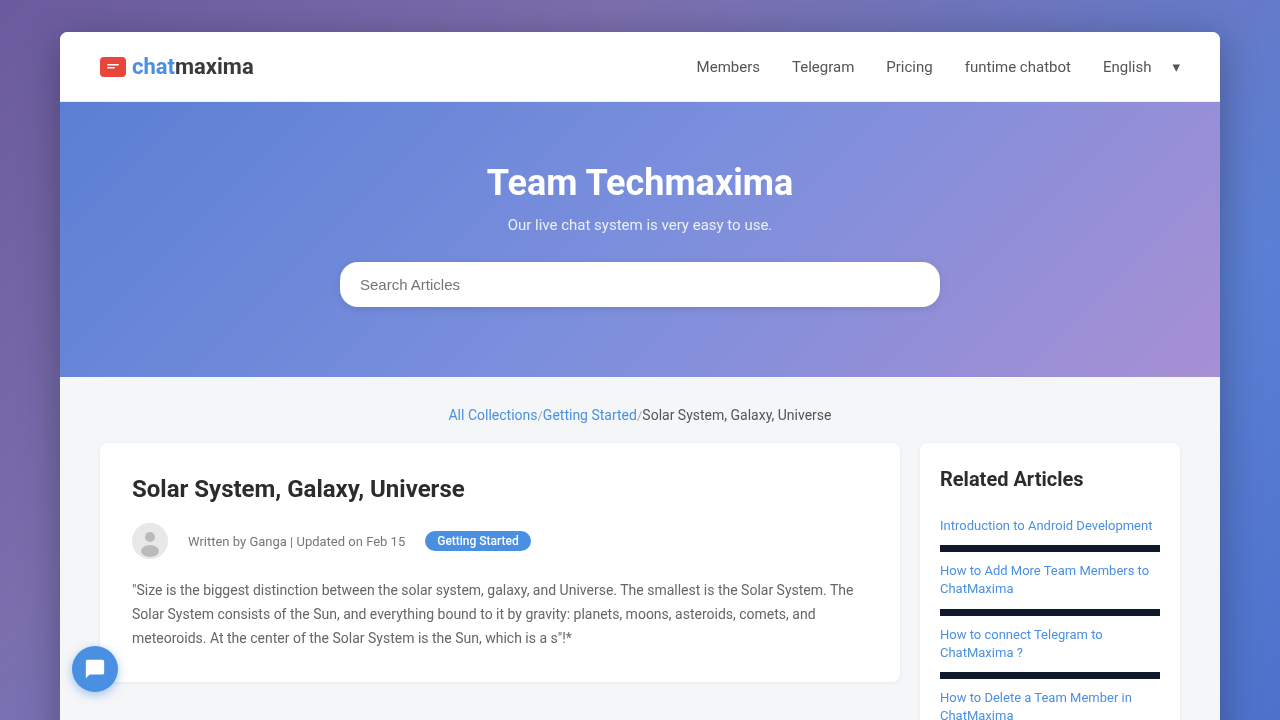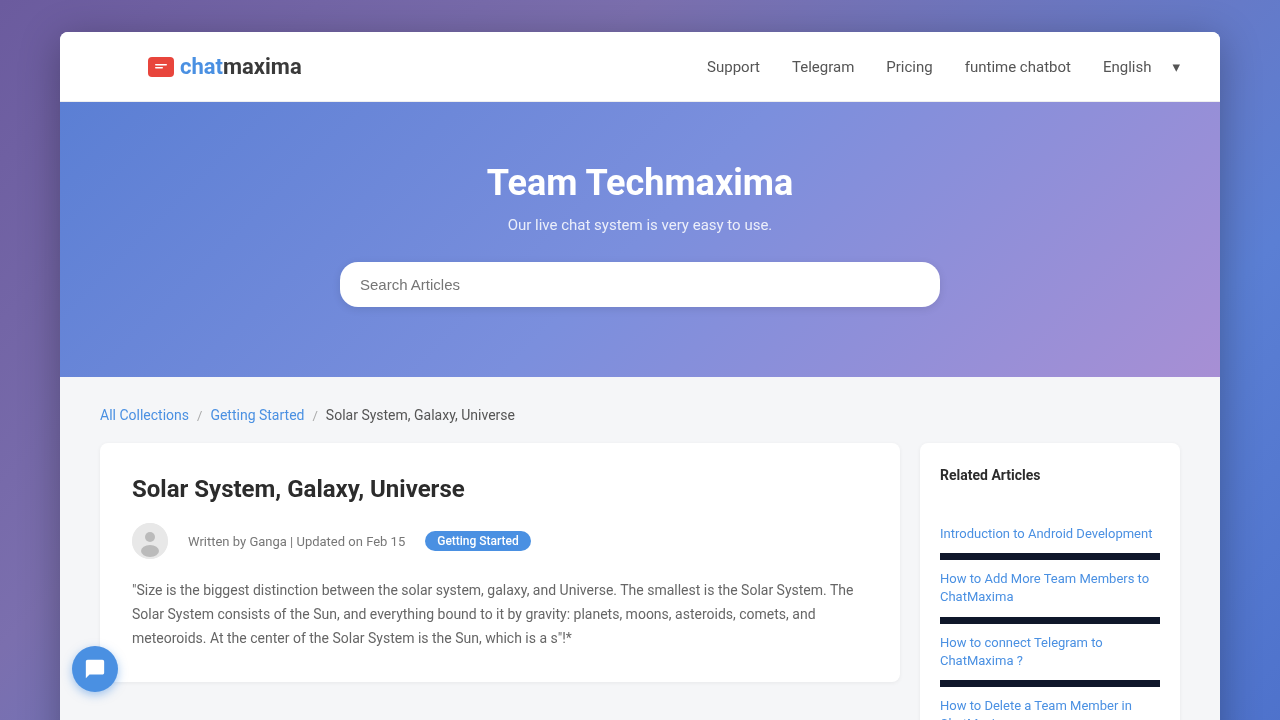--- a/index.html
+++ b/index.html
@@ -32,21 +32,20 @@
       justify-content: space-between;
       flex-shrink: 0;
     }
     .logo {
       display: flex;
       align-items: center;
       gap: 6px;
       font-size: 22px;
       font-weight: 700;
       color: #3a3a3a;
-      margin-left: 48px;
     }
     .logo-icon {
       background: #e8453c;
       color: #fff;
       border-radius: 4px;
       width: 26px;
       height: 20px;
       display: flex;
       align-items: center;
       justify-content: center;
@@ -108,23 +107,23 @@
     
     .content-area {
       background: #f5f6f8;
       flex: 1;
       padding: 30px 40px 40px;
     }
     
     .breadcrumb {
       display: flex;
       align-items: center;
-      gap: 8px;
       margin-bottom: 20px;
       font-size: 14px;
+      justify-content: center;
     }
     .breadcrumb a {
       color: #4a90e2;
       text-decoration: none;
       cursor: pointer;
     }
     .breadcrumb-sep {
       color: #aaa;
       font-size: 13px;
     }
@@ -190,24 +189,24 @@
     
     .sidebar {
       width: 260px;
       flex-shrink: 0;
       background: #fff;
       border-radius: 8px;
       padding: 24px 20px;
       box-shadow: 0 1px 4px rgba(0,0,0,0.06);
     }
     .sidebar-title {
-      font-size: 14px;
+      font-size: 20px;
       font-weight: 700;
       color: #2c2c2c;
-      margin-bottom: 32px;
+      margin-bottom: 16px;
     }
     .related-article {
       padding: 10px 0;
       border-bottom: 7px solid #0f172a;
       font-size: 13px;
       color: #4a90e2;
       cursor: pointer;
       line-height: 1.4;
     }
     .related-article:last-child { border-bottom: none; }
@@ -240,21 +239,21 @@
           <rect width="16" height="12" rx="2" fill="#e8453c"></rect>
           <rect x="2" y="3" width="12" height="1.5" rx="0.75" fill="white"></rect>
           <rect x="2" y="6" width="8" height="1.5" rx="0.75" fill="white"></rect>
         </svg>
       </div>
       <span>
         <span class="logo-chat">chat</span><span class="logo-maxima">maxima</span>
       </span>
     </div>
     <div class="nav-links">
-      <a>Support</a>
+      <a>Members</a>
       <a>Telegram</a>
       <a>Pricing</a>
       <a>funtime chatbot</a>
       <div class="nav-english">
         <span>English</span>
         <span>▾</span>
       </div>
     </div>
   </nav>
 

